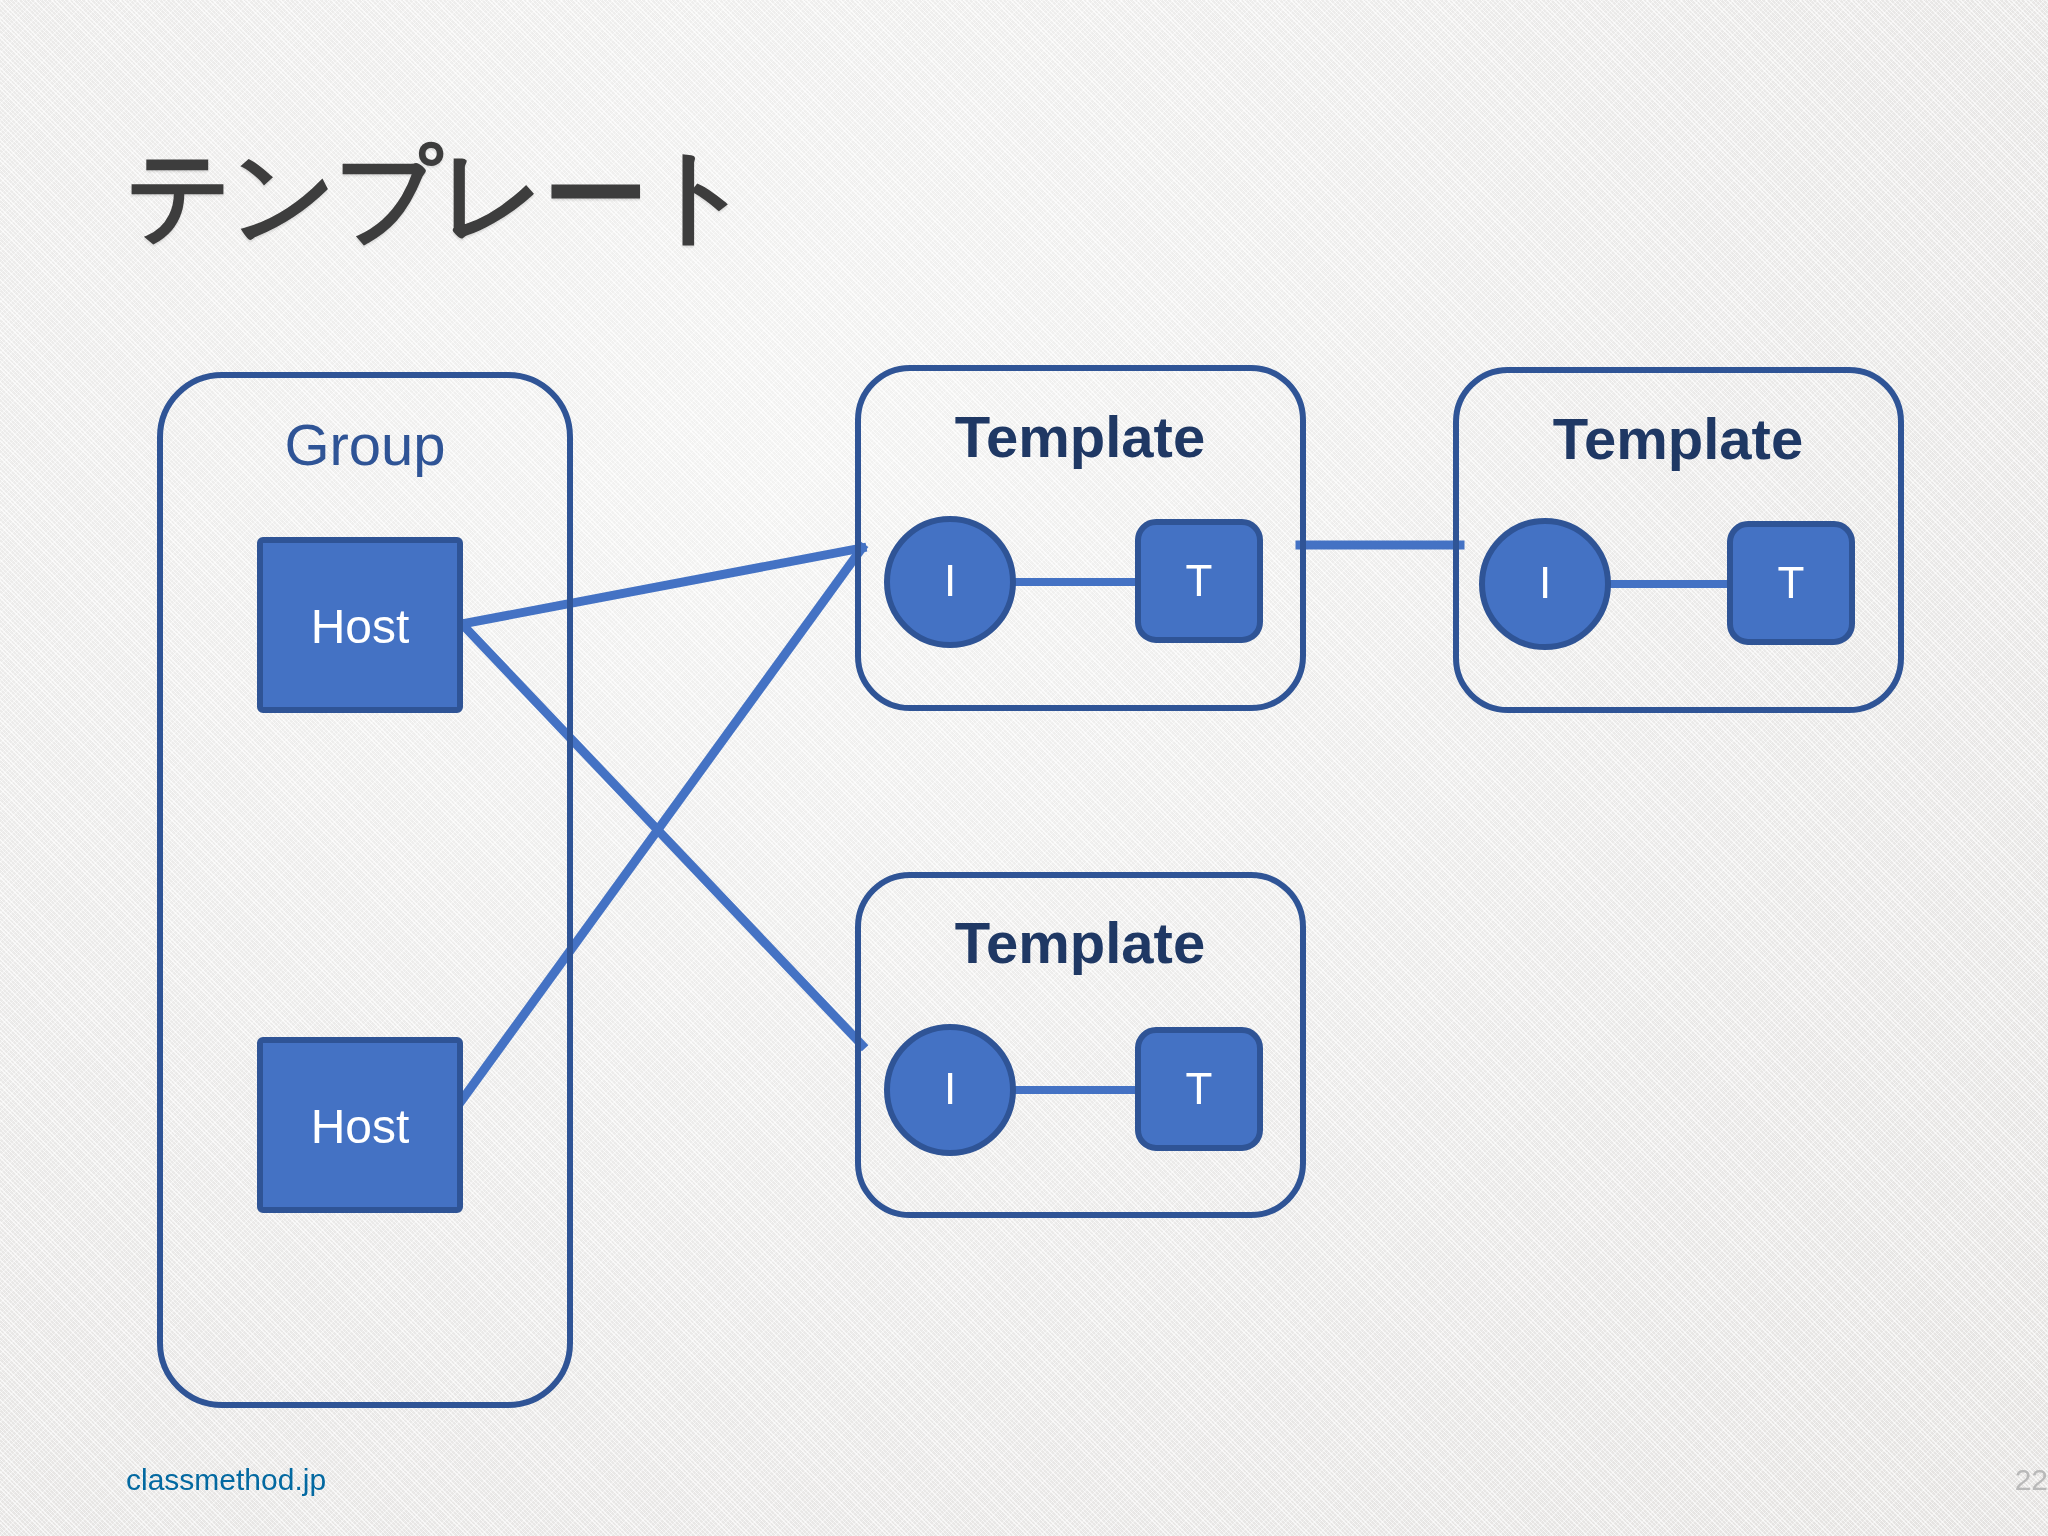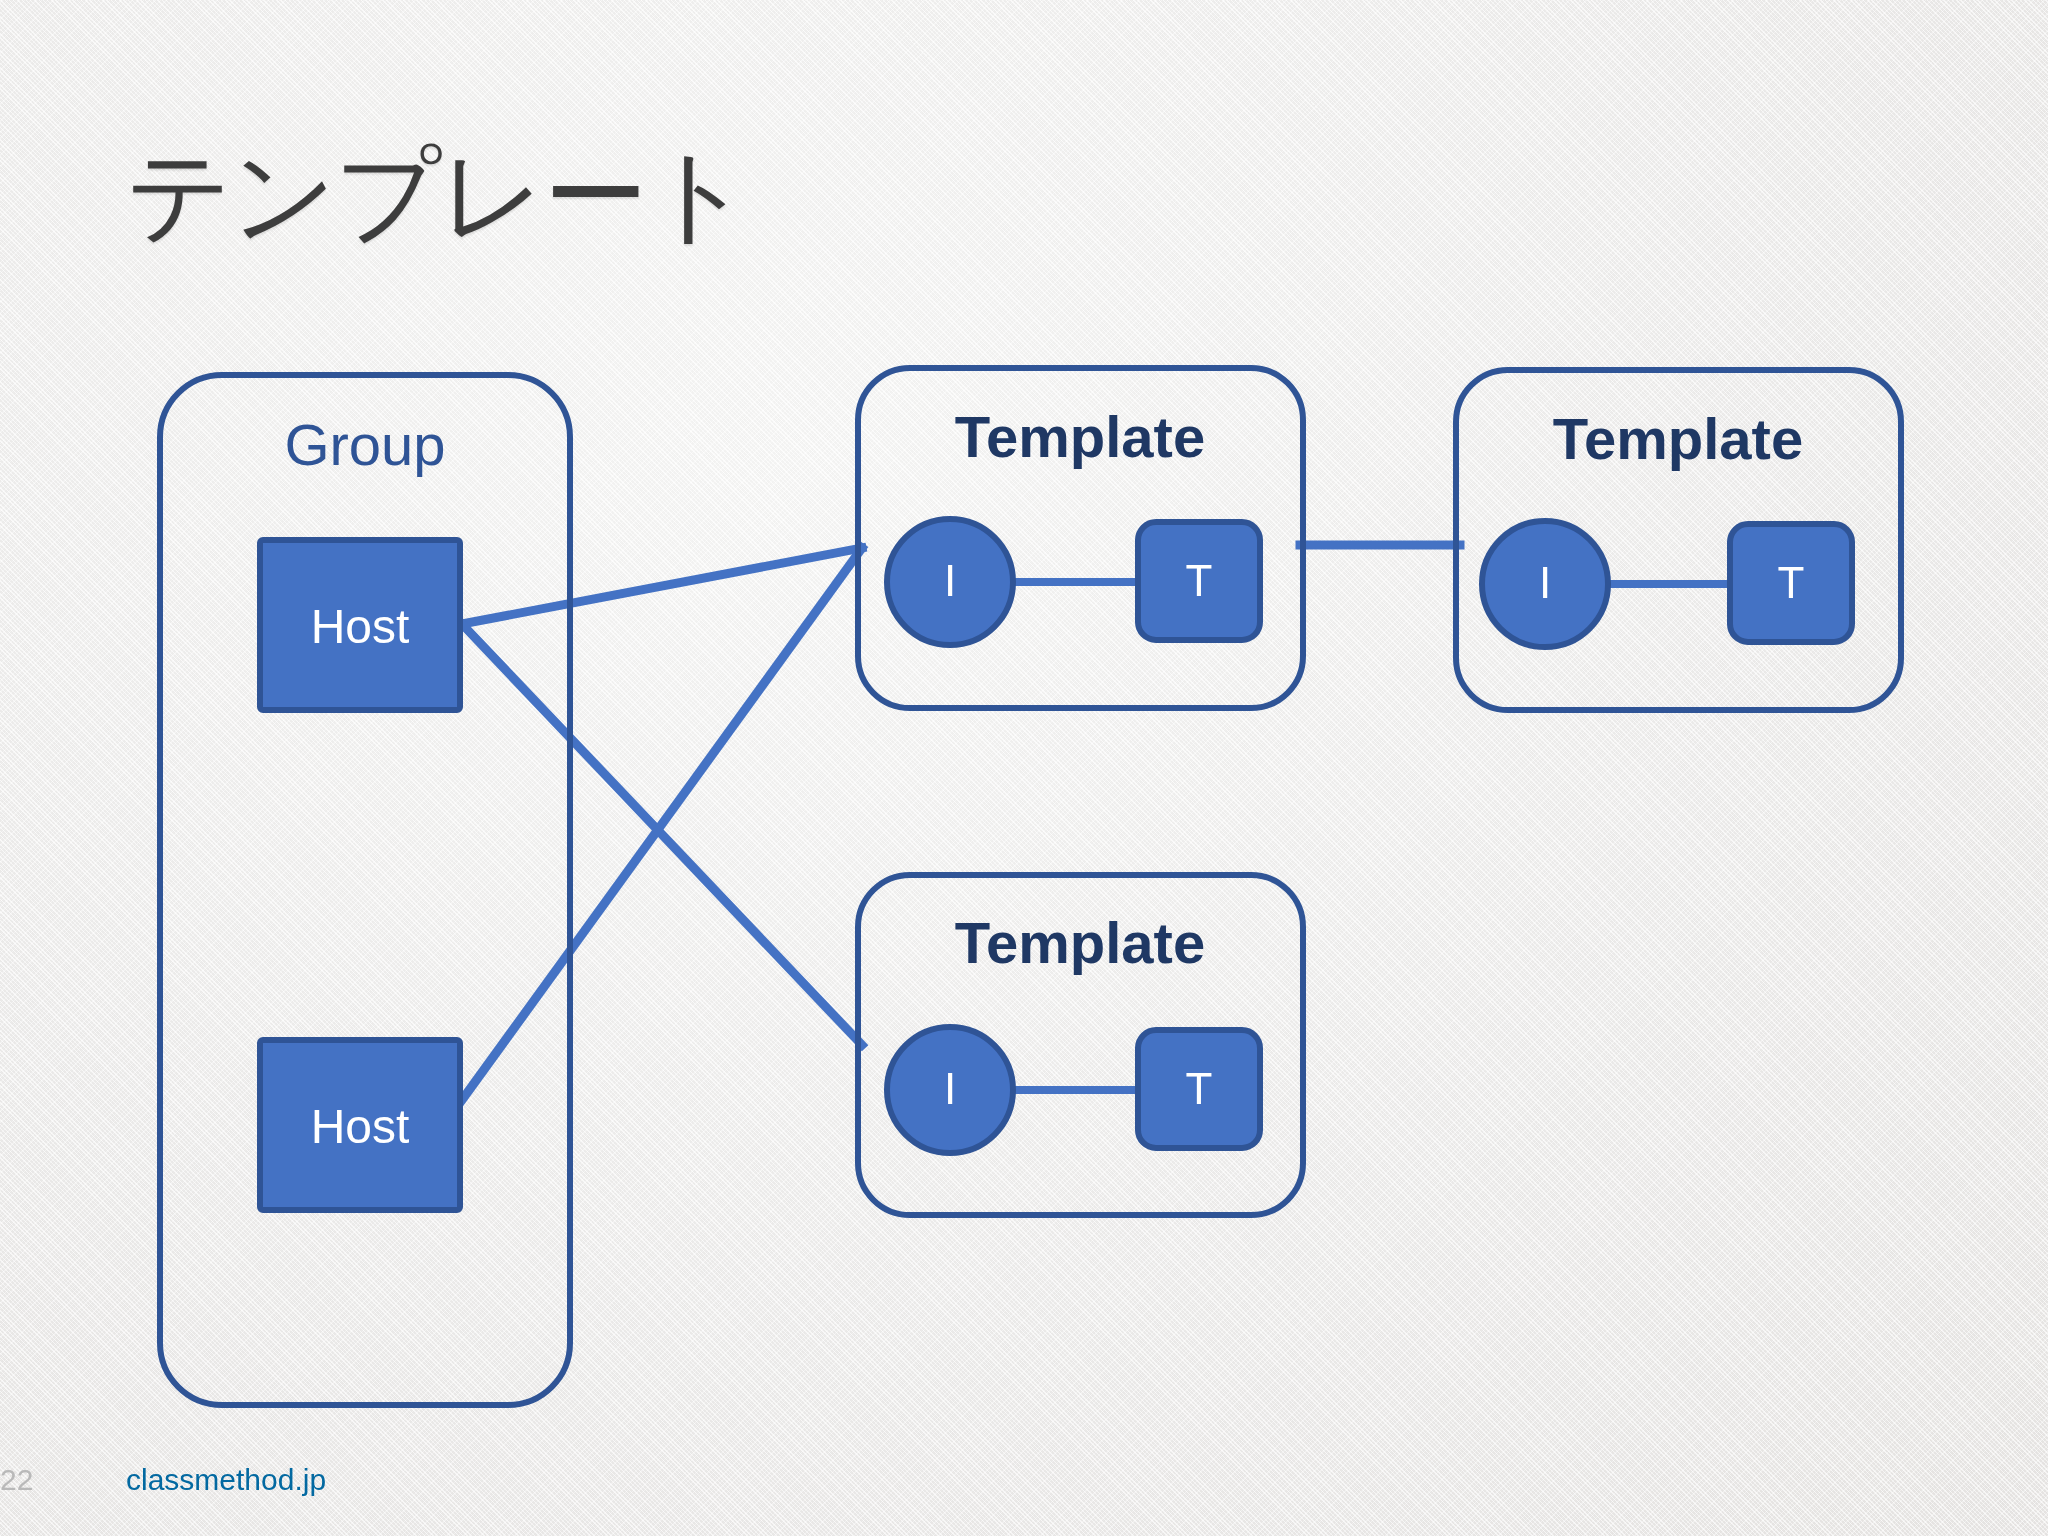--- a/index.html
+++ b/index.html
@@ -25,21 +25,21 @@
       repeating-linear-gradient(45deg,  rgba(255,255,255,0.55) 0px, rgba(255,255,255,0.55) 1px, rgba(0,0,0,0.018) 1px, rgba(0,0,0,0.018) 3px),
       repeating-linear-gradient(-45deg, rgba(255,255,255,0.40) 0px, rgba(255,255,255,0.40) 1px, rgba(0,0,0,0.013) 1px, rgba(0,0,0,0.013) 4px),
       radial-gradient(ellipse at 38% 30%, #fbfbfa 0%, #f1f0ef 62%, #eceae8 100%);
   }
 
   #title {
     position: absolute;
     left: 126px;
     top: 143px;
     font-size: 104px;
-    font-weight: 400;
+    font-weight: 700;
     color: #3d3d3d;
     letter-spacing: -2px;
     white-space: nowrap;
     line-height: 1;
     text-shadow: 0 2px 2px rgba(0,0,0,0.10);
   }
 
   #diagram {
     position: absolute;
     left: 0;
@@ -67,21 +67,21 @@
     top: 1463px;
     font-size: 30px;
     color: #0369a1;
     white-space: nowrap;
   }
   #footer-page {
     position: absolute;
     left: 0;
     top: 1463px;
     width: 2048px;
-    text-align: left;
+    text-align: right;
     font-size: 30px;
     color: #b9b9b9;
   }
 </style>
 </head>
 <body>
 
 <div id="slide"></div>
 
 <div id="title">テンプレート</div>

